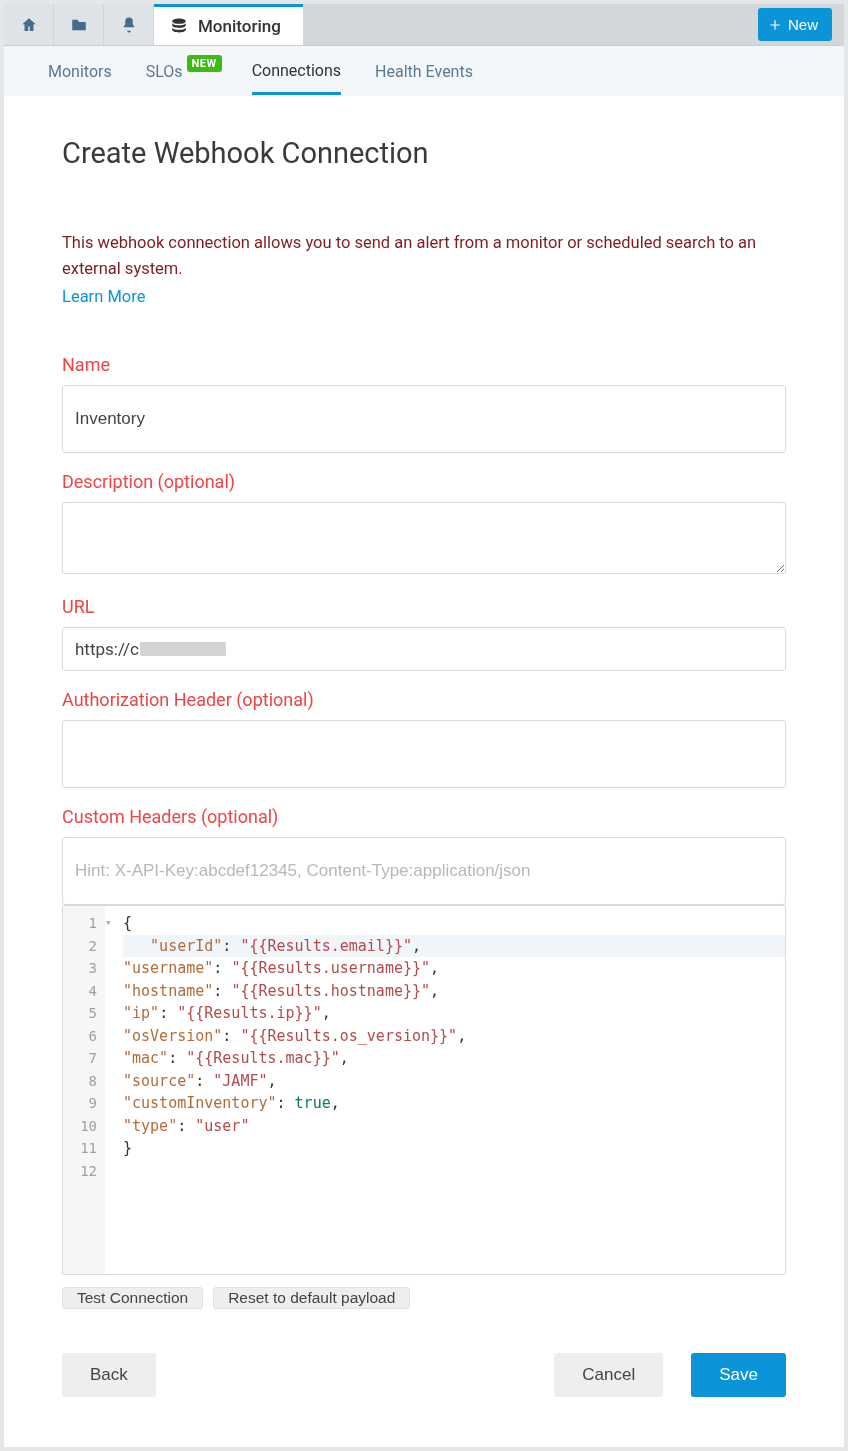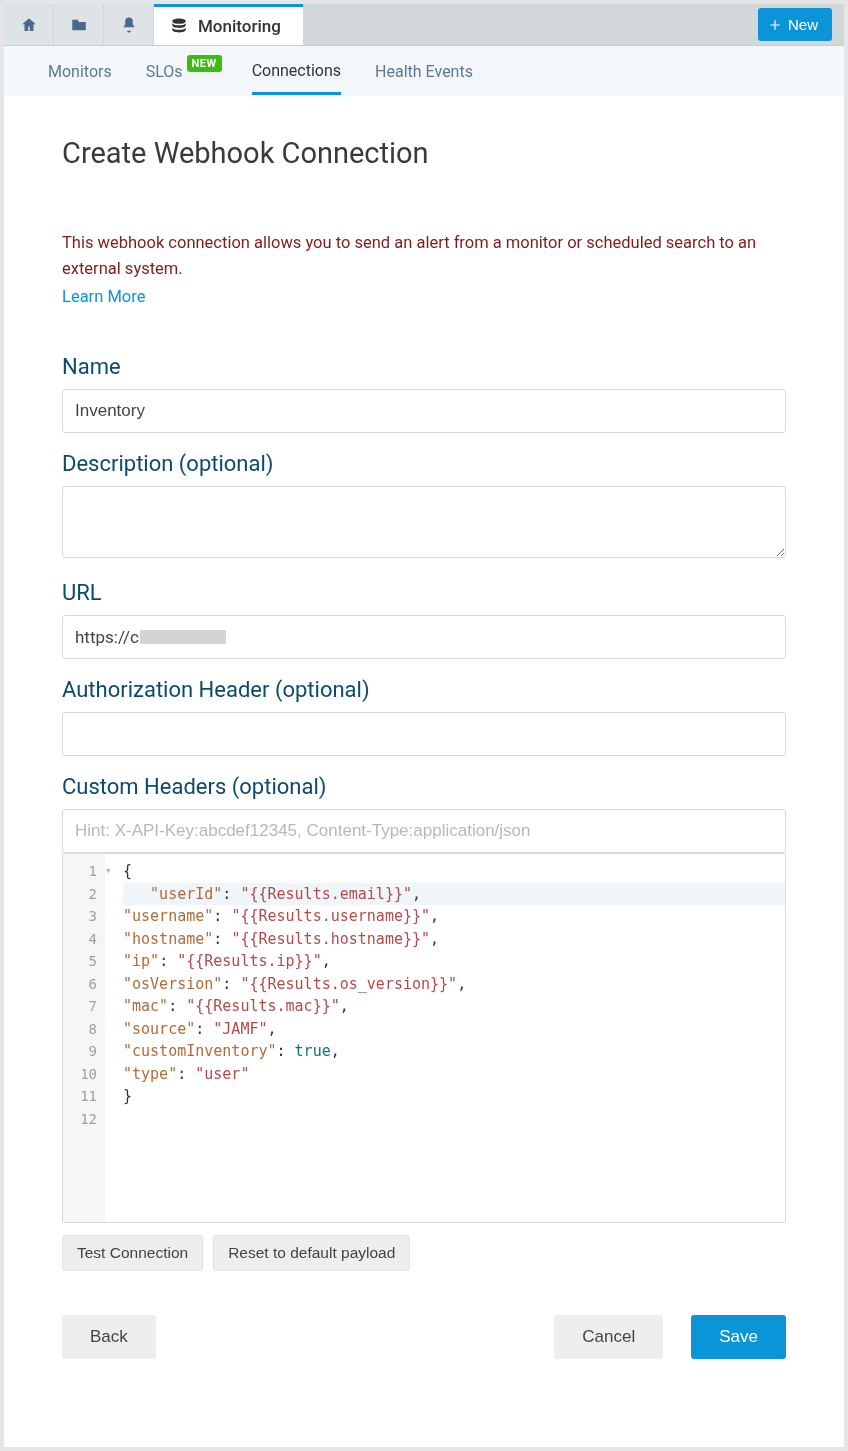--- a/index.html
+++ b/index.html
@@ -21,22 +21,22 @@
 .subtab { color: #5a7a92; cursor: pointer; padding: 13px 0 12px 0; position: relative; }
 .subtab.active { color: #333; border-bottom: 3px solid #0b95d8; }
 .badge-new { background: #3dbb15; color: #fff; font-size: 11px; font-weight: 700; padding: 2px 5px; border-radius: 3px; position: relative; top: -10px; left: 4px; letter-spacing: 0.5px; }
 
 
 .content { background: #fff; margin: 0 28px 0 28px; padding: 40px 30px 30px 30px; }
 .page-title { font-size: 29px; font-weight: 400; color: #3a3a3a; margin-bottom: 60px; }
 .intro { font-size: 16.5px; line-height: 1.55; color: #7f1d1d; margin-bottom: 6px; }
 .learn-more { color: #0b95d8; font-size: 16.5px; text-decoration: none; display: inline-block; margin-bottom: 30px; }
 
-.field-label { font-size: 22px; color: #0c4a6e; margin: 18px 0 10px 0; display: block; }
-.text-input { width: 100%; border: 1px solid #d9d9d9; border-radius: 3px; padding: 11px 12px; font-size: 17px; color: #444; background: #fff; }
+.field-label { font-size: 18px; color: #ef4444; margin: 18px 0 10px 0; display: block; }
+.text-input { width: 100%; border: 1px solid #d9d9d9; border-radius: 3px; padding: 23px 12px; font-size: 17px; color: #444; background: #fff; }
 .text-input::placeholder { color: #b8b8b8; }
 .textarea { width: 100%; border: 1px solid #d9d9d9; border-radius: 3px; padding: 11px 12px; font-size: 17px; color: #444; height: 72px; resize: both; }
 
 .url-row { display: flex; align-items: center; width: 100%; border: 1px solid #d9d9d9; border-radius: 3px; padding: 11px 12px; font-size: 17px; }
 .url-prefix { color: #444; }
 .url-redact { background: #d4d4d4; height: 14px; width: 86px; display: inline-block; border-radius: 1px; margin-left: 1px; }
 
 .payload-row { display: flex; justify-content: space-between; align-items: baseline; margin: 18px 0 8px 0; }
 .help-link { color: #0b95d8; font-size: 16.5px; cursor: pointer; }
 
@@ -49,21 +49,21 @@
 .code .line { white-space: pre; }
 .line.hl { background: #f0f5fa; }
 .tk-brace { color: #333; }
 .tk-key { color: #b36b3a; }
 .tk-colon { color: #333; }
 .tk-str { color: #b34a4a; }
 .tk-bool { color: #0f766e; }
 .tk-comma { color: #333; }
 
 .action-row { display: flex; gap: 10px; margin-top: 12px; }
-.btn-secondary { background: #eeeeee; border: 1px solid #e1e1e1; border-radius: 3px; padding: 8px 14px; font-size: 15.5px; color: #444; cursor: pointer; }
+.btn-secondary { background: #eeeeee; border: 1px solid #e1e1e1; border-radius: 3px; padding: 1px 14px; font-size: 15.5px; color: #444; cursor: pointer; }
 
 .footer-row { display: flex; justify-content: space-between; margin-top: 44px; }
 .footer-right { display: flex; gap: 28px; }
 .btn-lg { padding: 12px 28px; font-size: 17px; border: none; border-radius: 3px; cursor: pointer; }
 .btn-back { background: #eeeeee; color: #444; }
 .btn-cancel { background: #eeeeee; color: #444; }
 .btn-save { background: #0b95d8; color: #fff; }
 </style>
 </head>
 <body>

